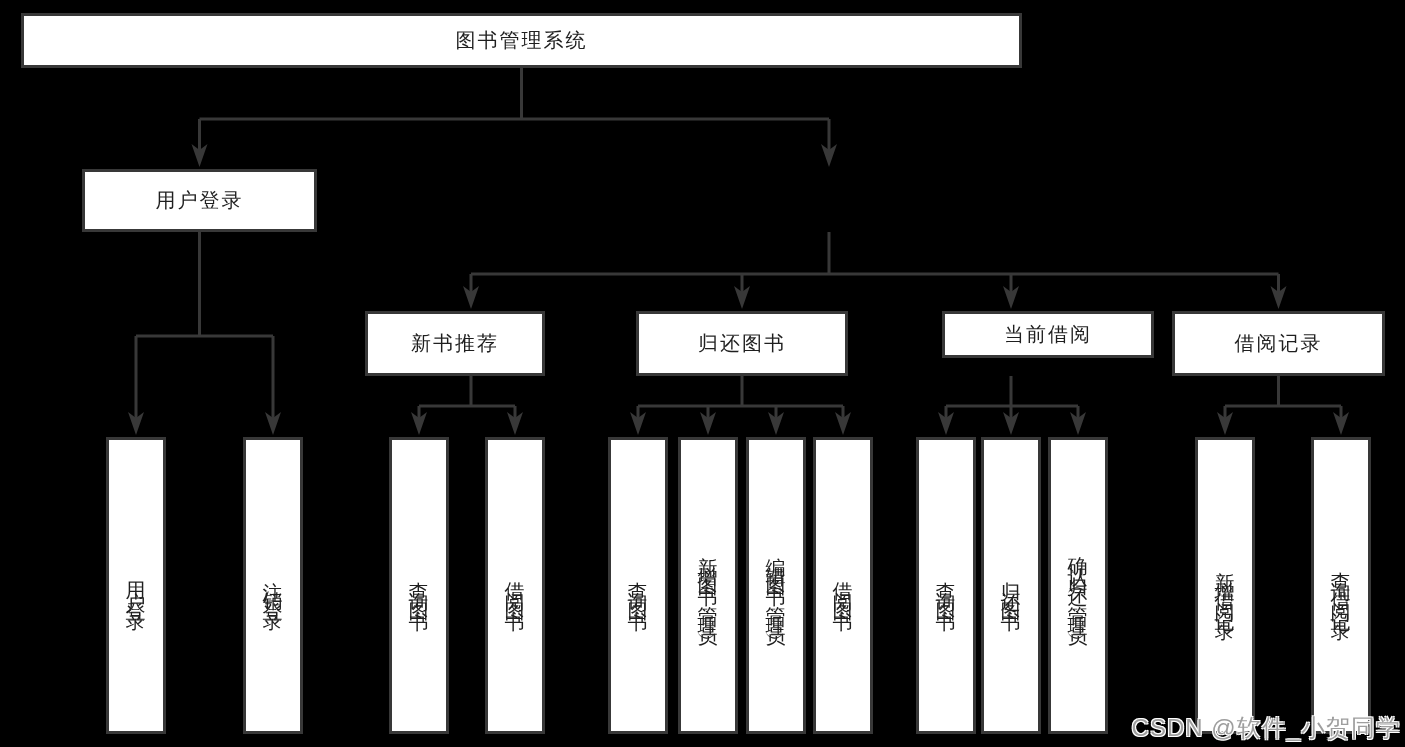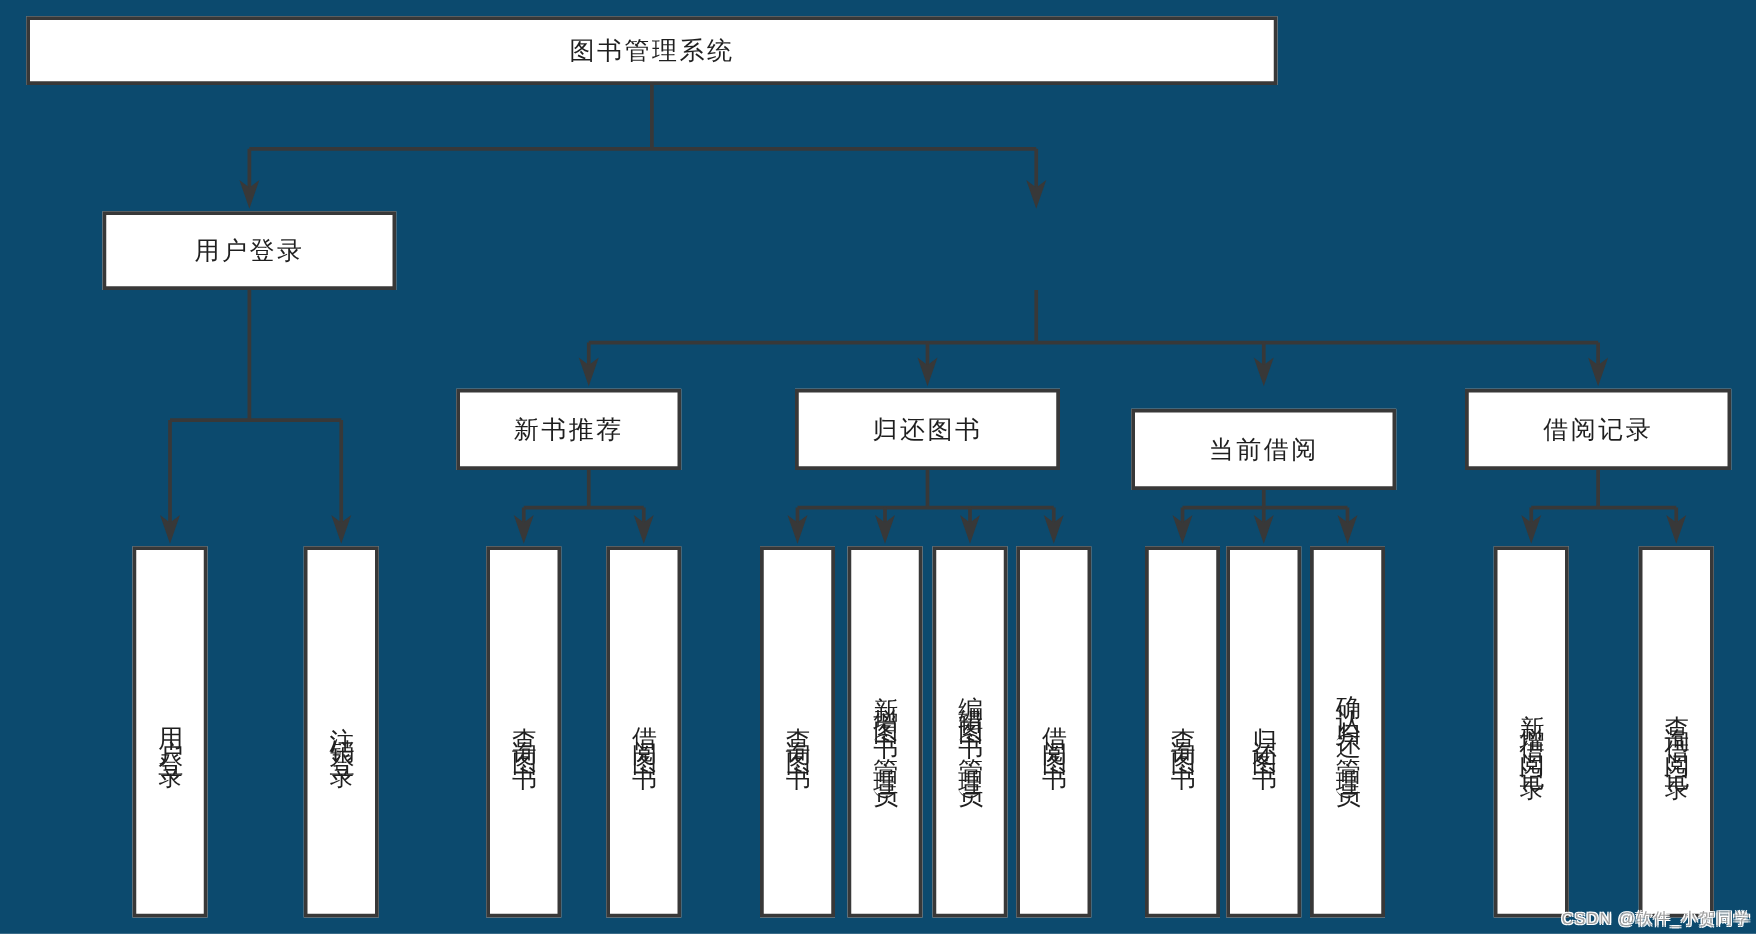--- a/index.html
+++ b/index.html
@@ -4,21 +4,21 @@
 <style>
   html, body { margin: 0; padding: 0; }
   body {
     background: #ffffff;
     font-family: "Liberation Sans", "DejaVu Sans", sans-serif;
   }
   .canvas {
     position: relative;
     width: 1405px;
     height: 747px;
-    background: #0c4a6e;
+    background: #000000;
     overflow: hidden;
   }
   .wires {
     position: absolute;
     left: 0; top: 0;
     width: 1405px; height: 747px;
   }
   .node {
     position: absolute;
     box-sizing: border-box;
@@ -36,21 +36,21 @@
     writing-mode: vertical-rl;
     line-height: 1;
     letter-spacing: 10px;
     font-size: 20px;
     color: #1f1f1f;
   }
   .watermark {
     position: absolute;
     right: 4px;
     bottom: 3px;
-    font-size: 13px;
+    font-size: 24px;
     color: #9e9e9e;
     letter-spacing: 1px;
     z-index: 5;
     text-shadow: 1px 1px 0 #ffffff, -1px -1px 0 #ffffff, 1px -1px 0 #ffffff, -1px 1px 0 #ffffff;
   }
 </style>
 </head>
 <body>
 
 <div class="canvas">
@@ -131,21 +131,21 @@
   <div class="node" style="left:82px; top:169px; width:235px; height:63px;">
     <span>用户登录</span>
   </div>
 
   <div class="node" style="left:365px; top:311px; width:180px; height:65px;">
     <span>新书推荐</span>
   </div>
   <div class="node" style="left:636px; top:311px; width:212px; height:65px;">
     <span>归还图书</span>
   </div>
-  <div class="node" style="left:905px; top:311px; width:212px; height:65px;margin-top:16px;">
+  <div class="node" style="left:942px; top:311px; width:212px; height:47px;">
     <span>当前借阅</span>
   </div>
   <div class="node" style="left:1172px; top:311px; width:213px; height:65px;justify-content:center;">
     <span>借阅记录</span>
   </div>
 
   <div class="node v" style="left:106px; top:437px; width:60px; height:297px;">
     <span>用户登录</span>
   </div>
   <div class="node v" style="left:243px; top:437px; width:60px; height:297px;">

